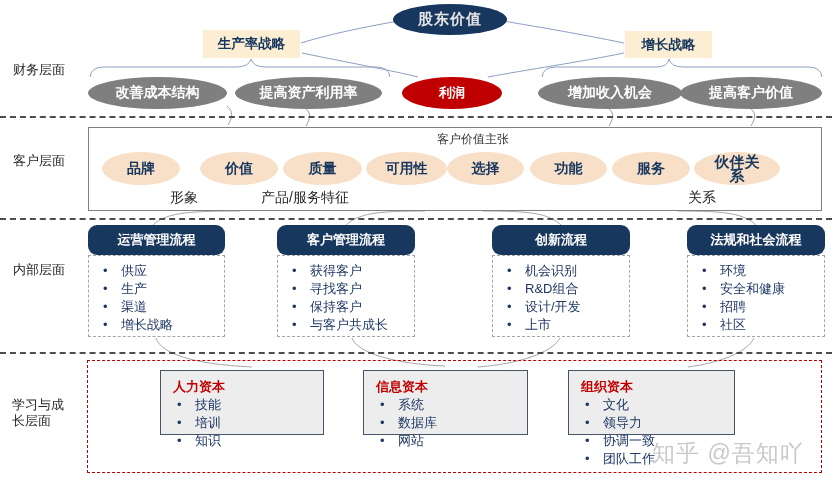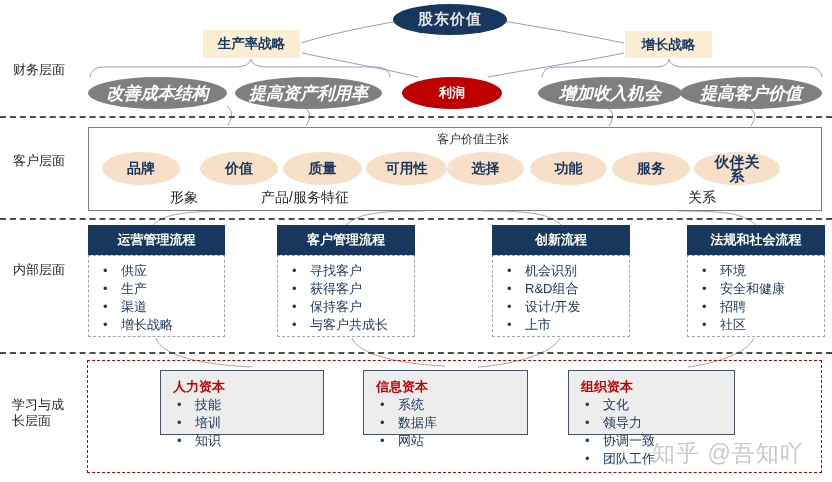--- a/index.html
+++ b/index.html
@@ -14,37 +14,37 @@
 
   .ellipse-top { position:absolute; left:393px; top:4px; width:114px; height:31px; background:#17375E;
     border-radius:50%; color:#e5e5e5; font-weight:bold; font-size:15px;
     display:flex; align-items:center; justify-content:center; z-index:5; letter-spacing:1px; }
 
   .strategy { position:absolute; background:#FBEED2; color:#17375E; font-weight:bold; font-size:13.5px;
     display:flex; align-items:center; justify-content:center; z-index:5; }
 
   .oval { position:absolute; top:77px; height:32px; border-radius:50%;
     display:flex; align-items:center; justify-content:center; font-weight:bold; z-index:5; }
-  .oval.gray { background:#7F7F7F; color:#fff; font-size:17px;font-style:italic; }
+  .oval.gray { background:#7F7F7F; color:#fff; font-size:14px; }
   .oval.red  { background:#C00000; color:#fff; font-size:13px; }
 
   .customer-box { position:absolute; left:88px; top:127px; width:734px; height:84px;
     border:1px solid #808080; background:#fff; z-index:3; }
   .customer-title { position:absolute; left:88px; top:131px; width:734px; text-align:center;
     font-size:12px; color:#333; z-index:5;padding-left:36px; }
   .coval { position:absolute; top:152px; height:33px; border-radius:50%; background:#F8DFC8;
     color:#17375E; font-weight:bold; font-size:14px;
     display:flex; align-items:center; justify-content:center; text-align:center; z-index:5; }
   .coval.wrap { font-size:15px; line-height:14px; }
   .coval.wrap span { display:block; width:48px; }
   .cnote { position:absolute; top:189px; font-size:14px; color:#262626; z-index:5; text-align:right; }
 
   .proc { position:absolute; z-index:5; }
   .proc-header { height:30px; background:#17375E; color:#fff; font-weight:bold; font-size:13px;
-    display:flex; align-items:center; justify-content:center; }
+    display:flex; align-items:center; justify-content:center;border-radius:9px; }
   .proc-body { height:82px; background:#fff; border:1.5px dashed #A6A6A6; padding-top:6px; }
   .bullet-item { position:relative; font-size:13px; color:#1F3864; line-height:18px; padding-left:32px; }
   .bullet-item::before { content:"•"; position:absolute; left:14px; color:#1F3864; }
 
   .learning-zone { position:absolute; left:87px; top:360px; width:735px; height:113px;
     border:1px dashed #C00000; z-index:3; }
   .cap { position:absolute; top:370px; height:65px; background:#EDEDED; border:1.2px solid #44546A;
     padding:7px 8px 0 8px; z-index:5; }
   .cap-title { font-size:13px; font-weight:bold; color:#C00000; line-height:18px; padding-left:4px; }
   .cap .bullet-item { padding-left:26px; }
@@ -126,22 +126,22 @@
       <div class="bullet-item">供应</div>
       <div class="bullet-item">生产</div>
       <div class="bullet-item">渠道</div>
       <div class="bullet-item">增长战略</div>
     </div>
   </div>
 
   <div class="proc" style="left:277px; top:225px; width:138px">
     <div class="proc-header">客户管理流程</div>
     <div class="proc-body">
+      <div class="bullet-item">获得客户</div>
       <div class="bullet-item">寻找客户</div>
-      <div class="bullet-item">获得客户</div>
       <div class="bullet-item">保持客户</div>
       <div class="bullet-item">与客户共成长</div>
     </div>
   </div>
 
   <div class="proc" style="left:492px; top:225px; width:138px">
     <div class="proc-header">创新流程</div>
     <div class="proc-body">
       <div class="bullet-item">机会识别</div>
       <div class="bullet-item">R&amp;D组合</div>

